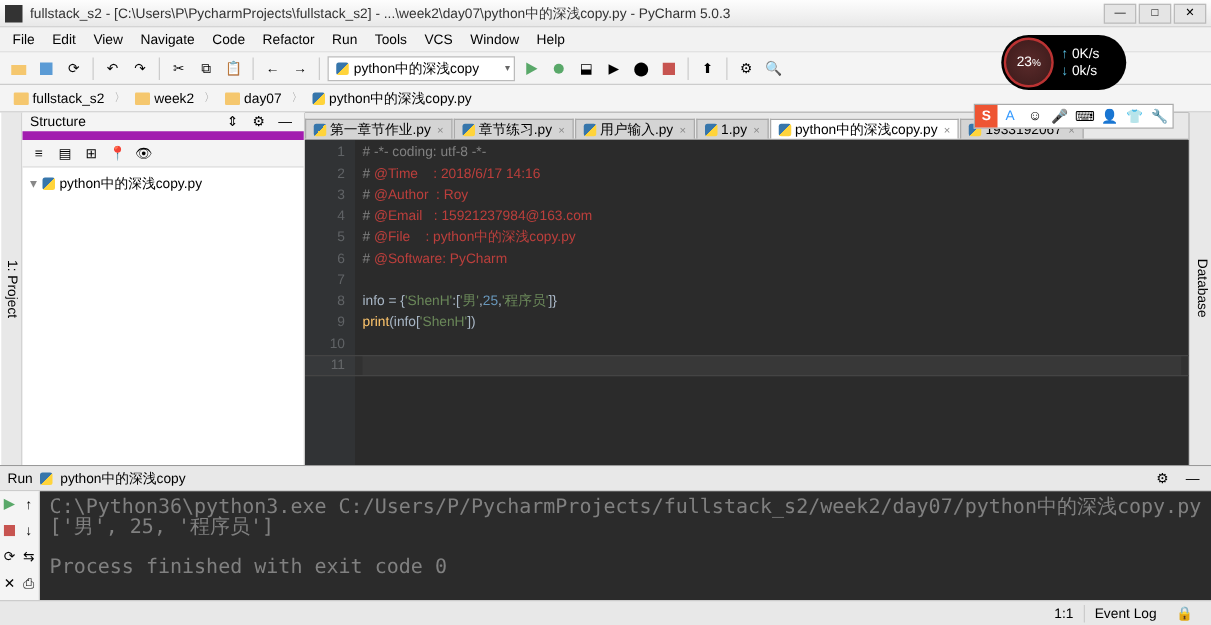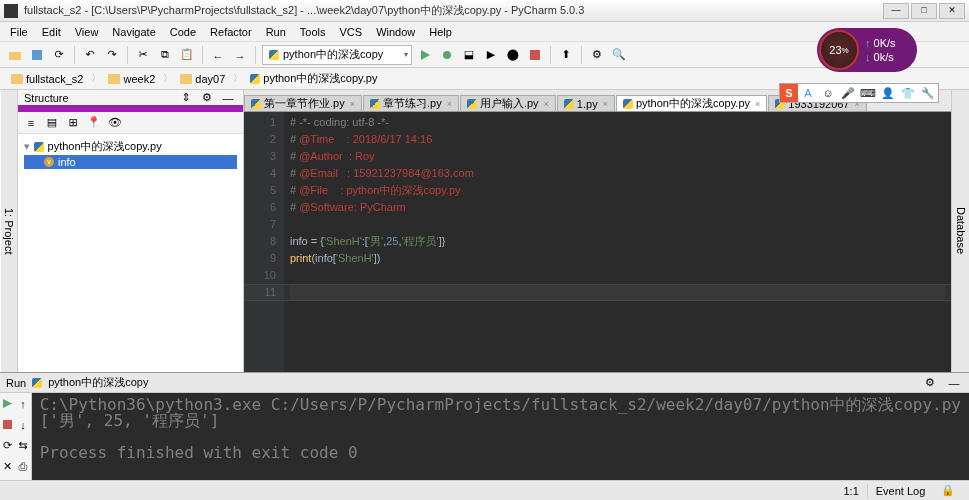--- a/index.html
+++ b/index.html
@@ -51,21 +51,21 @@
 .runhead .sp { flex: 1; }
 .runbody { flex: 1; display: flex; }
 .runbtns { width: 46px; background: #f4f4f4; border-right: 1px solid #ccc; display: grid; grid-template-columns: 1fr 1fr; grid-auto-rows: 21px; }
 .rbtn { display: flex; align-items: center; justify-content: center; cursor: pointer; }
 .console { flex: 1; background: #2b2b2b; color: #808080; font-family: "Consolas",monospace; font-size: 16px; padding: 4px 8px; line-height: 16px; white-space: pre; }
 .statusbar { height: 20px; background: #e8e8e8; border-top: 1px solid #ccc; display: flex; align-items: center; padding: 0 6px; }
 .sbitem { padding: 0 8px; display: flex; align-items: center; gap: 4px; cursor: pointer; }
 .sbitem.active { border-bottom: 2px solid #4a90d9; }
 .sbsep { width: 1px; height: 14px; background: #ccc; }
 .spacer { flex: 1; }
-.netwidget { position: absolute; top: 28px; right: 52px; width: 100px; height: 44px; background: #701a75; border-radius: 22px 22px 22px 22px; display: flex; align-items: center; color: #fff; font-size: 9px; z-index: 10; }
+.netwidget { position: absolute; top: 28px; right: 68px; width: 100px; height: 44px; background: #000000; border-radius: 22px 22px 22px 22px; display: flex; align-items: center; color: #fff; font-size: 9px; z-index: 10; }
 .netcirc { width: 40px; height: 40px; border-radius: 50%; background: radial-gradient(#5a2a2a,#3a1a1a); border: 2px solid #b33; display: flex; align-items: center; justify-content: center; margin: 2px; font-size: 12px; }
 .netstats { display: flex; flex-direction: column; gap: 2px; padding-left: 4px; }
 .imebar { position: absolute; top: 83px; right: 30px; height: 20px; background: #fff; border: 1px solid #aaa; display: flex; align-items: center; z-index: 9; }
 .imebtn { width: 20px; height: 18px; display: flex; align-items: center; justify-content: center; cursor: pointer; }
 .imes { width: 18px; height: 18px; background: #e53; color: #fff; font-weight: bold; display: flex; align-items: center; justify-content: center; }
 svg { display: block; }
 </style>
 </head>
 <body>
 
@@ -189,25 +189,20 @@
       <span class="tbtn">▤</span>
       <span class="tbtn">⊞</span>
       <span class="tbtn">📍</span>
       <span class="tbtn">👁</span>
     </div>
     <div class="tree">
       <div class="treenode">
         <span style="color:#888">▾</span>
           <span class="pyico"></span>
         <span>python中的深浅copy.py</span>
-      </div>
-      <div class="treenode sel">
-        <span class="indent"></span>
-          <span class="varo">v</span>
-        <span>info</span>
       </div>
     </div>
   </div>
 
   <div class="editor">
     <div class="tabbar" id="tabbar">
         <div class="etab">
           <span class="pyico"></span>
           <span>第一章节作业.py</span>
           <span class="x">×</span>

